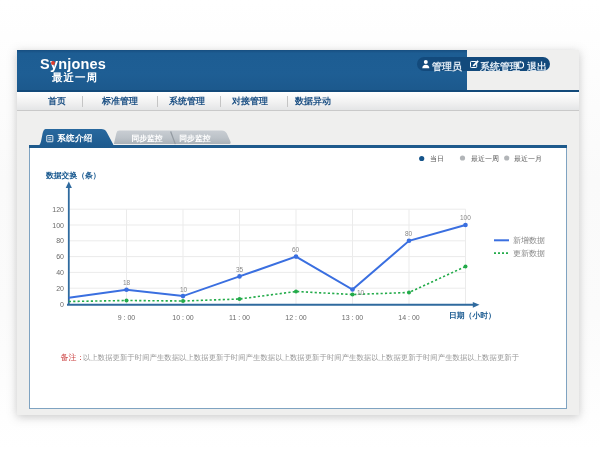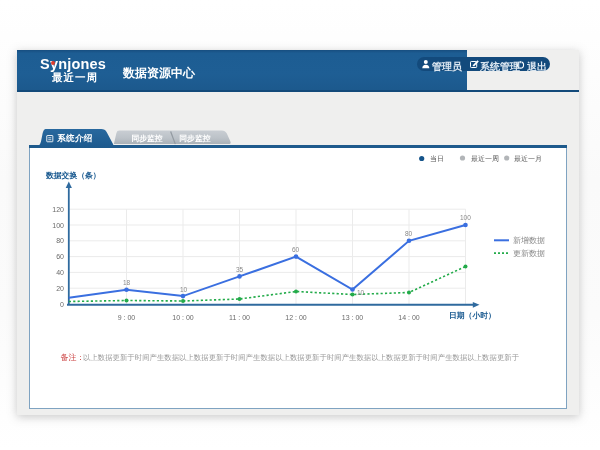--- a/index.html
+++ b/index.html
@@ -22,36 +22,46 @@
   .panel { position:absolute; left:12px; top:94.5px; width:538px; height:264px; background:#fff; border:1px solid #7fa3c1; border-top:none; }
   .paneltop { position:absolute; left:12px; top:94.5px; width:538px; height:3px; background:#1e5a8c; }
   .chart { position:absolute; left:12px; top:97.5px; width:538px; height:261px; }
 </style>
 </head>
 <body>
   <div class="page">
     <div class="hdr">
       <div class="logo-en">S<span style="position:relative;">y<span class="red" style="left:1px; top:5px; position:absolute;"></span></span>njones</div>
       <div class="logo-cn">最近一周</div>
-      <div class="title">数据资源中心</div>
       <div class="pill">
         <svg width="133" height="15" viewBox="0 0 133 15" style="position:absolute;left:0;top:0;">
           <circle cx="8.8" cy="5" r="2" fill="#fff"></circle>
           <path d="M5.3,11.3 Q5.3,7.8 8.8,7.8 Q12.3,7.8 12.3,11.3 Z" fill="#fff"></path>
           <rect x="53.5" y="4.5" width="6.2" height="6" rx="0.8" fill="none" stroke="#fff" stroke-width="1"></rect>
           <path d="M55.5,8.5 L60.5,3.2 L61.8,4.5 L57,9.5 Z" fill="#fff"></path>
           <circle cx="103.5" cy="8" r="3.1" fill="none" stroke="#fff" stroke-width="1.1"></circle>
           <rect x="102.9" y="3.6" width="1.3" height="3.4" fill="#fff" stroke="#134a7c" stroke-width="0.5"></rect>
         </svg>
         <span style="left:15px;">管理员</span>
         <span style="left:63px;">系统管理</span>
         <span style="left:110px;">退出</span>
       </div>
     </div>
     <div class="hdrstrip"></div>
+    <div class="nav">
+      <b style="left:40px;">首页</b>
+      <b style="left:103px;">标准管理</b>
+      <b style="left:170px;">系统管理</b>
+      <b style="left:233px;">对接管理</b>
+      <b style="left:296px;">数据异动</b>
+      <i style="left:65px;"></i>
+      <i style="left:140px;"></i>
+      <i style="left:203px;"></i>
+      <i style="left:270px;"></i>
+    </div>
     <div class="panel"></div>
     <div class="paneltop"></div>
 
     <svg class="tabs" viewBox="0 0 562 21.5" width="562" height="21.5">
       <defs>
         <linearGradient id="gtab" x1="0" y1="0" x2="0" y2="1">
           <stop offset="0" stop-color="#c9ced3"></stop>
           <stop offset="0.55" stop-color="#bcc2c8"></stop>
           <stop offset="1" stop-color="#aab1b7"></stop>
         </linearGradient>

